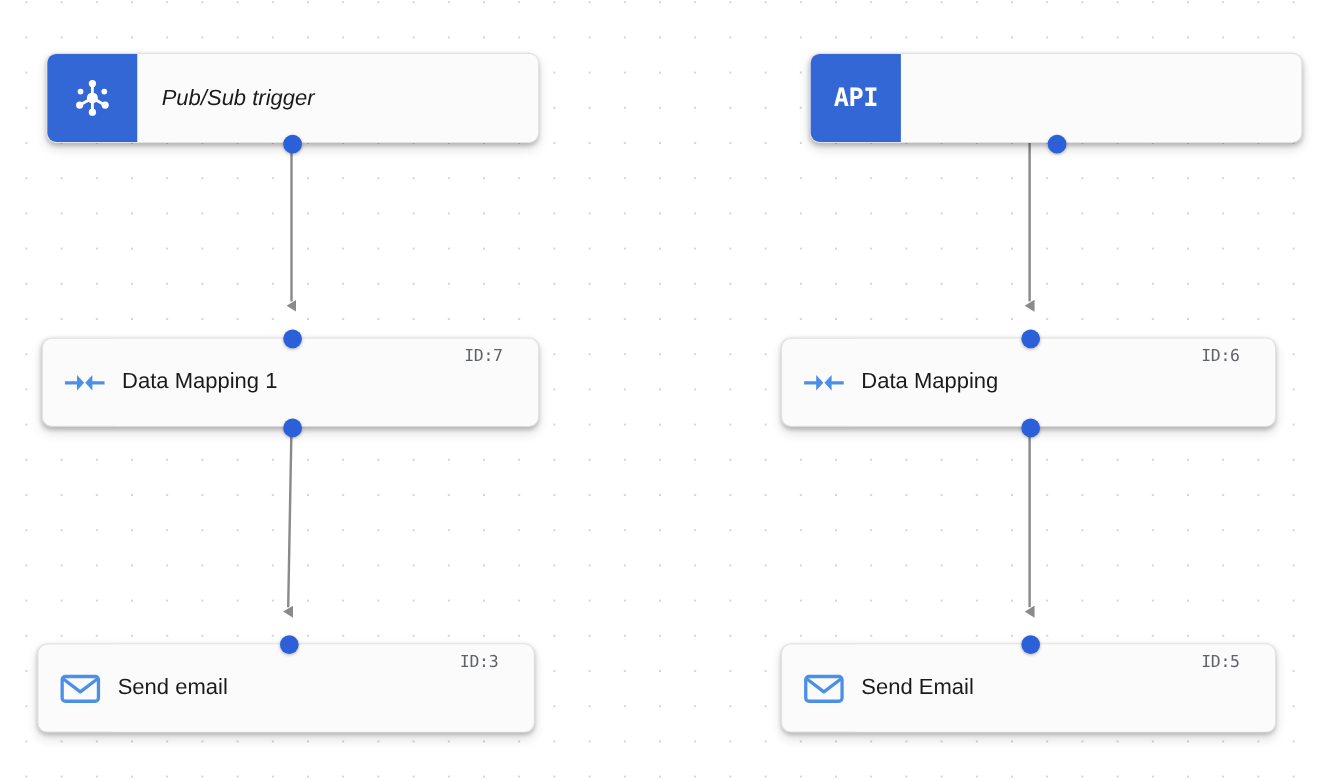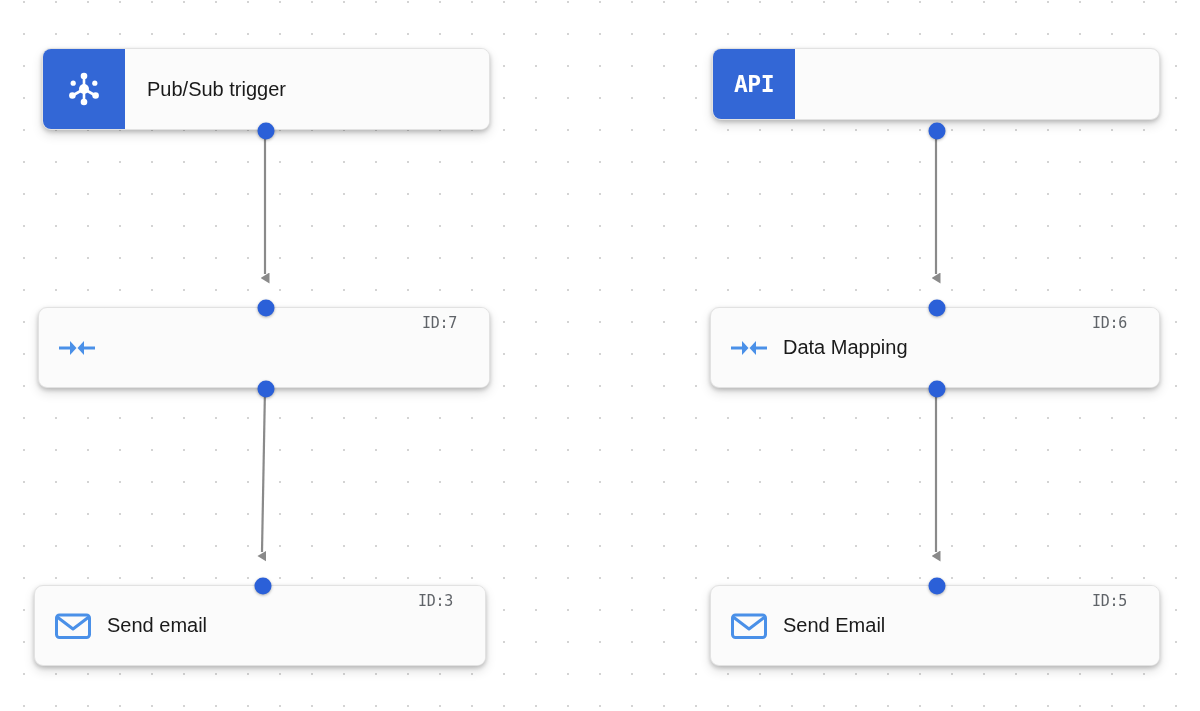--- a/index.html
+++ b/index.html
@@ -89,21 +89,21 @@
   }
   .node.plain .node-body { border-radius: 8px; }
 
   .node-title {
     font-size: 20px;
     color: #1a1a1a;
     font-family: "Liberation Sans", sans-serif;
     white-space: nowrap;
     padding-left: 12px;
   }
-  .node.trigger .node-title { padding-left: 22px; }
+  .node.trigger .node-title { padding-left: 22px; font-style: italic; }
 
   .node-id {
     position: absolute;
     top: 6px;
     right: 32px;
     font-family: "DejaVu Sans Mono", monospace;
     font-size: 15px;
     color: #5f6368;
     letter-spacing: -0.3px;
   }
@@ -173,41 +173,42 @@
       <svg width="40" height="30" viewBox="0 0 40 30">
         <g stroke="#4a90e8" stroke-width="3" fill="none" stroke-linecap="butt">
           <line x1="2" y1="15" x2="15" y2="15"></line>
           <line x1="38" y1="15" x2="25" y2="15"></line>
         </g>
         <path d="M13,8 L19.5,15 L13,22 Z" fill="#4a90e8"></path>
         <path d="M27,8 L20.5,15 L27,22 Z" fill="#4a90e8"></path>
       </svg>
     </div>
     <div class="node-body">
+      <span class="node-title">Data Mapping 1</span>
       <span class="node-id">ID:7</span>
     </div>
     <div class="port" style="left:227px; top:0px;"></div>
     <div class="port" style="left:227px; top:81px;"></div>
   </div>
 
   <div class="node plain" style="left:34px; top:585px; width:452px; height:81px;">
     <div class="node-inlineicon">
       <svg width="38" height="30" viewBox="0 0 38 30">
         <rect x="2.5" y="4" width="33" height="22.5" rx="3" fill="none" stroke="#4a90e8" stroke-width="3"></rect>
         <path d="M4.5,7 L19,18 L33.5,7" fill="none" stroke="#4a90e8" stroke-width="3" stroke-linecap="round" stroke-linejoin="round"></path>
       </svg>
     </div>
     <div class="node-body">
       <span class="node-title">Send email</span>
       <span class="node-id">ID:3</span>
     </div>
     <div class="port" style="left:228px; top:0px;"></div>
   </div>
 
-  <div class="node trigger" style="left:712px; top:48px; width:448px; height:72px;text-align:center;">
+  <div class="node trigger" style="left:736px; top:48px; width:448px; height:82px;text-align:center;">
     <div class="node-iconpanel">
       <span class="api-text">API</span>
     </div>
     <div class="port" style="left:224px; top:82px;"></div>
   </div>
 
   <div class="node plain" style="left:710px; top:307px; width:450px; height:81px;">
     <div class="node-inlineicon">
       <svg width="40" height="30" viewBox="0 0 40 30">
         <g stroke="#4a90e8" stroke-width="3" fill="none" stroke-linecap="butt">

